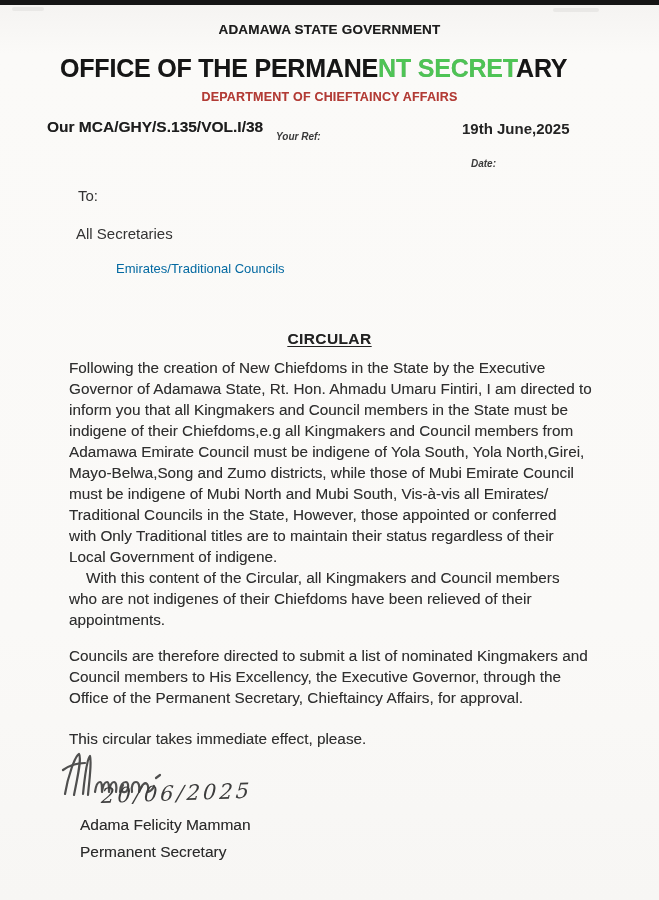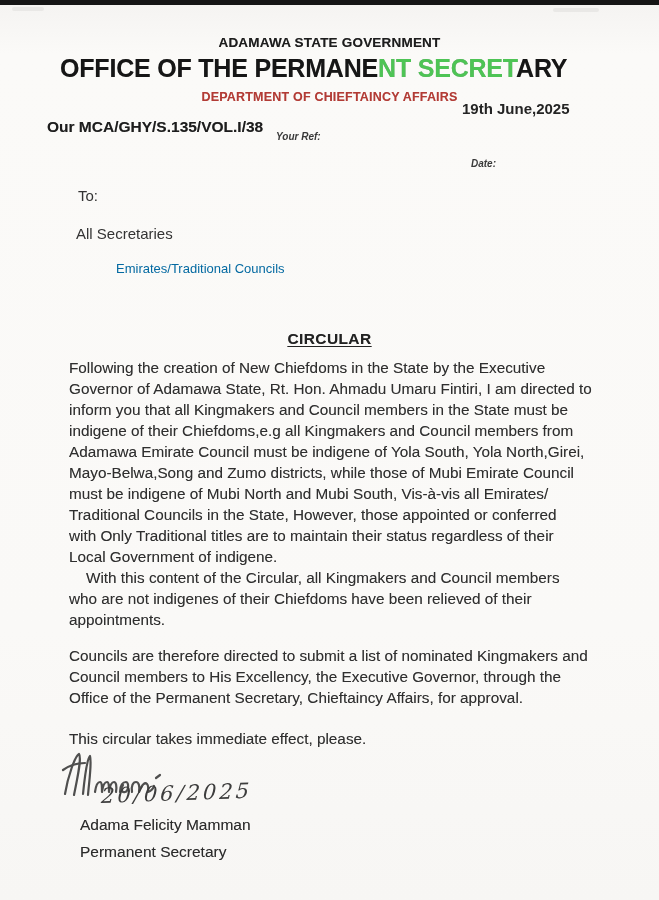--- a/index.html
+++ b/index.html
@@ -5,33 +5,33 @@
   html,body{margin:0;padding:0;}
   body{
     width:659px;height:900px;position:relative;overflow:hidden;
     background:linear-gradient(180deg,#f4f3f1 0%,#fbfaf8 6%,#faf9f7 70%,#f7f6f4 100%);
     font-family:"Liberation Sans",sans-serif;
     color:#2e2e2e;
   }
   .abs{position:absolute;}
   .topbar{left:0;top:0;width:659px;height:5px;background:#151515;}
   .smudge{height:4px;background:#e9e8e6;border-radius:2px;}
-  .gov-title{left:0;top:35px;width:659px;text-align:center;
+  .gov-title{left:0;top:22px;width:659px;text-align:center;
     font-size:13.5px;font-weight:700;color:#1d1d1d;letter-spacing:.2px;
     text-shadow:0 0 .5px rgba(20,20,20,.45);}
   .office-title{left:60px;top:54px;width:560px;white-space:nowrap;
     font-size:25px;font-weight:700;color:#161616;letter-spacing:-.2px;
     text-shadow:0 0 .6px rgba(20,20,20,.4);}
   .seg-green{color:#4ec455;}
   .dept-title{left:0;top:90px;width:659px;text-align:center;
     font-size:12.5px;font-weight:700;color:#b23b35;letter-spacing:.2px;
     text-shadow:0 0 .5px rgba(178,59,53,.4);}
   .our-ref{left:47px;top:118px;font-size:15.5px;font-weight:700;color:#1d1d1d;
     text-shadow:0 0 .5px rgba(20,20,20,.4);}
-  .date-value{left:462px;top:100px;font-size:15px;font-weight:600;color:#242424;}
+  .date-value{left:462px;top:120px;font-size:15px;font-weight:600;color:#242424;}
   .small-label{font-size:10px;font-style:italic;font-weight:700;color:#3a3a3a;}
   .your-ref{left:268px;top:131px;margin-left:8px;}
   .date-label{left:471px;top:131px;margin-top:27px;}
   .to-label{left:78px;top:187px;font-size:15px;color:#333;}
   .recipient-1{left:76px;top:225px;font-size:15px;color:#333;}
   .recipient-2{left:76px;top:261px;font-size:13px;color:#0369a1;margin-left:40px;}
   .circular-heading{left:0;top:330px;width:659px;text-align:center;
     font-size:15.5px;font-weight:700;color:#222;letter-spacing:.4px;
     text-decoration:underline;text-underline-offset:2px;
     text-shadow:0 0 .5px rgba(20,20,20,.4);}

